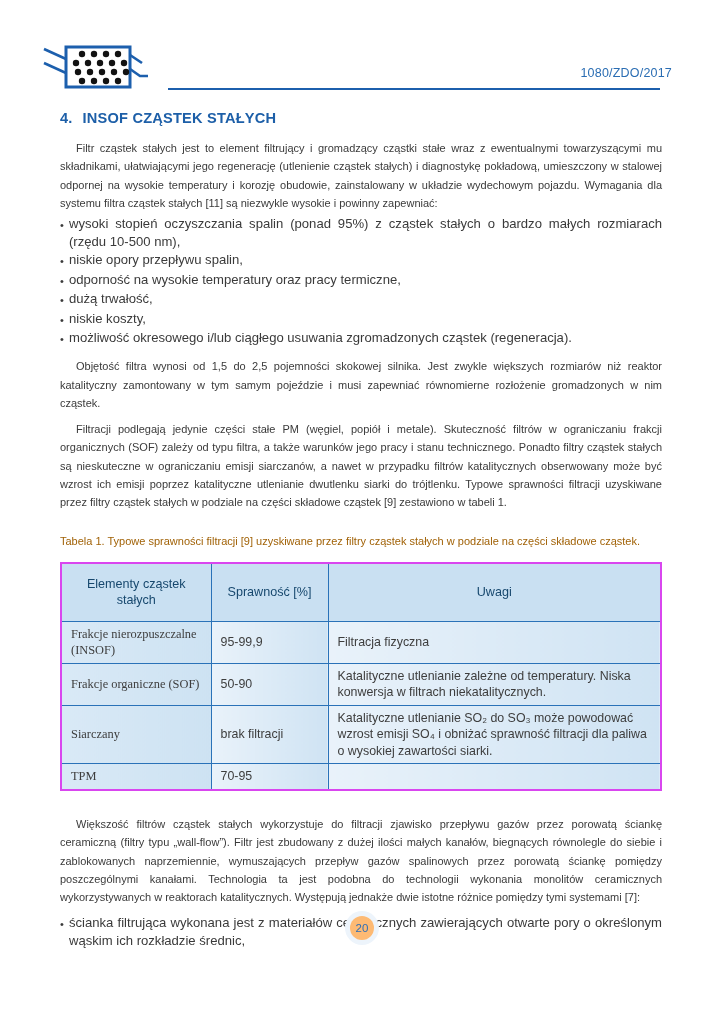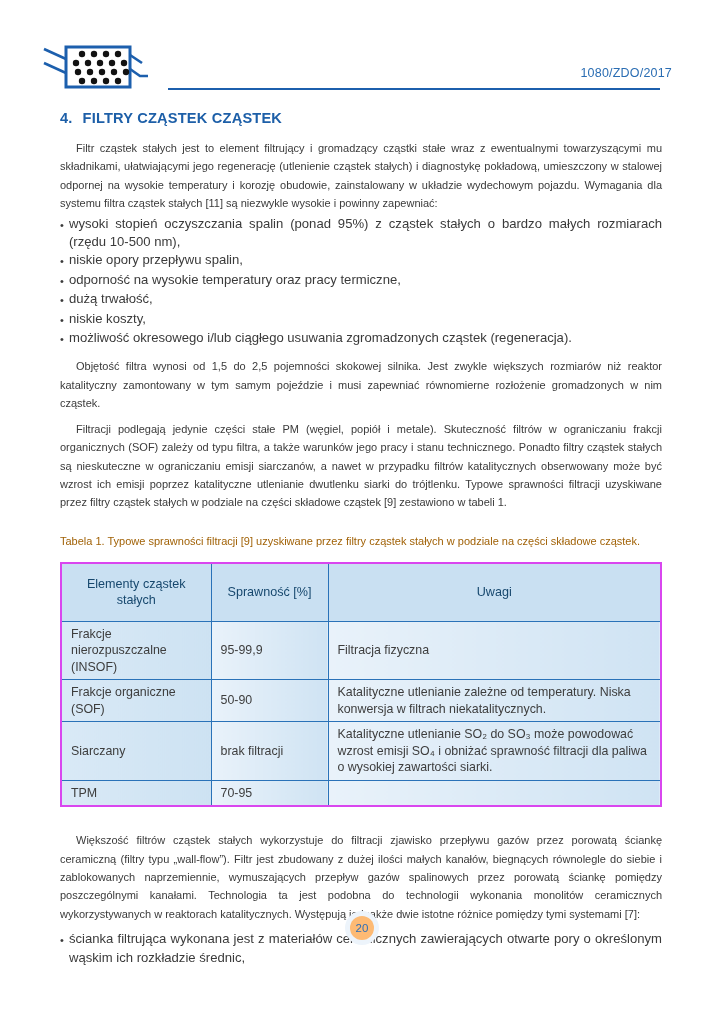--- a/index.html
+++ b/index.html
@@ -52,21 +52,21 @@
   table.data th{
     background:#c9e0f2;color:#17486e;font-weight:normal;
     border:1px solid #2a72b8;text-align:center;
     padding:12px 8px;font-size:12.6px;
   }
   table.data td{
     border:1px solid #2a72b8;color:#3d3d3d;
     padding:4px 9px;vertical-align:middle;
     background:linear-gradient(90deg,#e9f2fa 0%,#cfe3f3 100%);
   }
-  table.data td.c1{background:linear-gradient(90deg,#d9e9f6 0%,#cde2f2 100%);}
+  table.data td.c1{background:linear-gradient(90deg,#d9e9f6 0%,#cde2f2 100%);font-family:Liberation Serif, serif;}
   
   .page-badge{
     position:absolute;left:350px;top:916px;
     width:24px;height:24px;border-radius:50%;
     background:#fdba74;box-shadow:0 0 0 5px #edf4fb;
     color:#2f6eb5;font-size:11.5px;
     display:flex;align-items:center;justify-content:center;
   }
 </style>
 </head>
@@ -101,21 +101,21 @@
         <circle cx="76" cy="38" r="3.2"></circle>
     </g>
   </svg>
 
   <div class="doc-number">1080/ZDO/2017</div>
   <div class="header-rule"></div>
 
   <div class="content">
 
     <h1 class="section-heading">
-      <span class="num">4.</span><span>FILTRY CZĄSTEK CZĄSTEK</span>
+      <span class="num">4.</span><span>INSOF CZĄSTEK STAŁYCH</span>
     </h1>
 
     <p class="body no-gap">Filtr cząstek stałych jest to element filtrujący i gromadzący cząstki stałe wraz z ewentualnymi towarzyszącymi mu składnikami, ułatwiającymi jego regenerację (utlenienie cząstek stałych) i diagnostykę pokładową, umieszczony w stalowej odpornej na wysokie temperatury i korozję obudowie, zainstalowany w układzie wydechowym pojazdu. Wymagania dla systemu filtra cząstek stałych [11] są niezwykle wysokie i powinny zapewniać:</p>
 
     <ul class="blist">
       <li>
           <span class="marker">•</span>
           <span class="btxt">wysoki stopień oczyszczania spalin (ponad 95%) z cząstek stałych o bardzo małych rozmiarach (rzędu 10-500 nm),</span>
         </li>
       <li>

